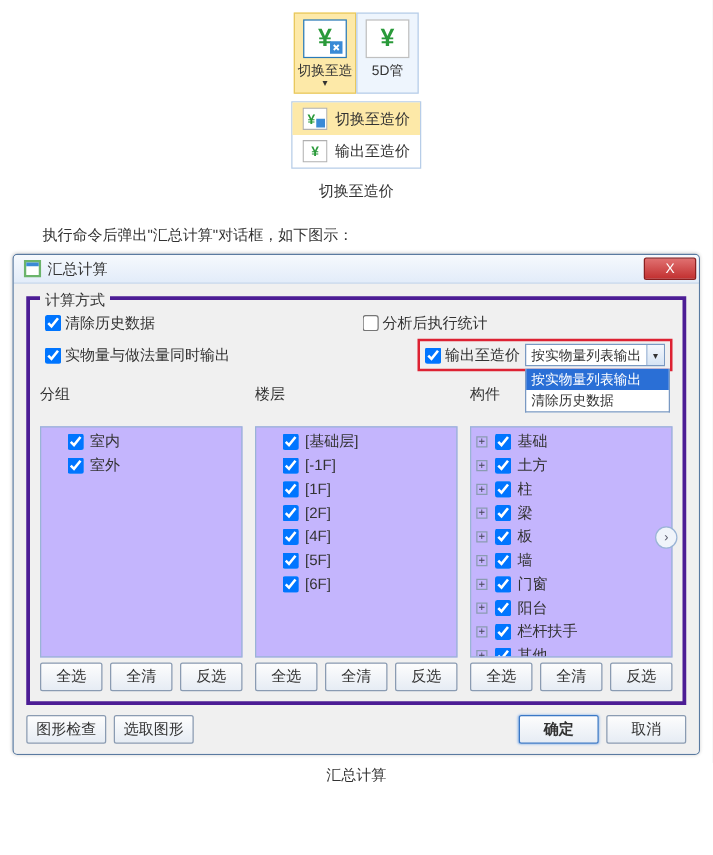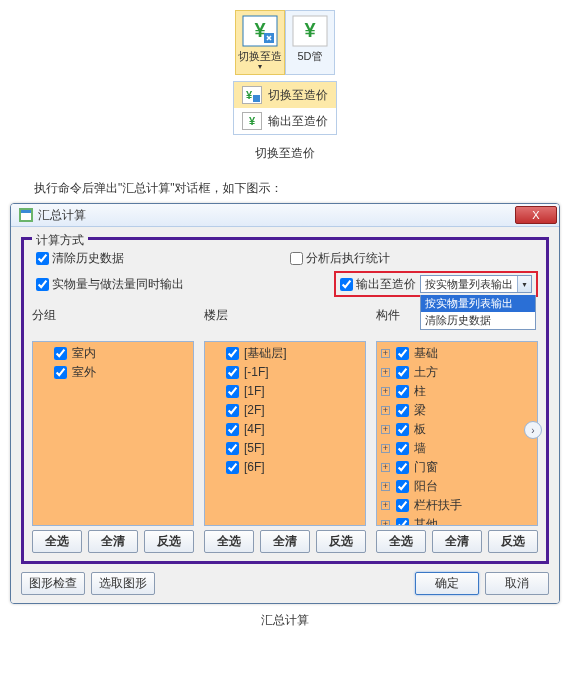--- a/index.html
+++ b/index.html
@@ -41,36 +41,36 @@
   .combo { display: inline-flex; align-items: center; border: 1px solid #7a99c2; background: #fff; height: 18px; }
   .combo .combo-text { padding: 0 4px; font-size: 11px; min-width: 86px; }
   .combo .combo-arrow { width: 14px; height: 16px; background: linear-gradient(#f3f7fd,#d6e4f4); border-left: 1px solid #9ab4d6; display: flex; align-items: center; justify-content: center; font-size: 8px; }
   .combo-popup { position: absolute; top: 100%; right: 0; background: #fff; border: 1px solid #7a99c2; z-index: 10; width: 116px; border-top: none; }
   .combo-popup .opt { font-size: 11px; padding: 1px 4px; }
   .combo-popup .opt.sel { background: #2a6fd6; color: #fff; }
 
   .columns { display: flex; gap: 10px; position: relative; }
   .col { flex: 1; display: flex; flex-direction: column; }
   .col-label { font-size: 12px; margin-bottom: 17px; }
-  .listbox { border: 1px solid #9ab4d6; background: #fdba74; height: 185px; overflow: hidden; padding: 2px; font-size: 12px; }
+  .listbox { border: 1px solid #9ab4d6; background: #c4b5fd; height: 185px; overflow: hidden; padding: 2px; font-size: 12px; }
   .listbox .tree-node { display: flex; align-items: center; gap: 2px; padding: 0 2px; line-height: 15px; white-space: nowrap; }
   .expander { width: 9px; height: 9px; border: 1px solid #8a9bb2; display: inline-flex; align-items: center; justify-content: center; font-size: 9px; line-height: 7px; color: #445; }
   .spacer-exp { width: 11px; display: inline-block; }
 
   .btn-row { display: flex; gap: 6px; margin-top: 4px; }
   .btn, .win-btn { border: 1px solid #8a9bb2; background: linear-gradient(#fdfdfd,#e6ecf4); padding: 2px 0; font-size: 12px; cursor: pointer; border-radius: 2px; text-align: center; }
-  .btn { flex: 1; font-weight: bold; }
+  .btn { flex: 1; }
 
   .side-circle { position: absolute; right: -4px; top: 50%; transform: translateY(-50%); width: 18px; height: 18px; border-radius: 50%; border: 1px solid #9ab4d6; background: #f0f4fa; display: flex; align-items: center; justify-content: center; font-size: 10px; color: #556; }
 
   .bottom-row { display: flex; justify-content: space-between; align-items: center; margin-top: 6px; }
   .bottom-left { display: flex; gap: 6px; }
   .bottom-right { display: flex; gap: 6px; }
   .win-btn { width: 64px; }
-  .win-btn.primary { border-color: #3a78c6; box-shadow: 0 0 2px #6aa0e8; }
+  .win-btn.primary { border-color: #3a78c6; box-shadow: 0 0 2px #6aa0e8; font-weight: bold; }
 
   svg.yuan-svg text { font-family: Arial, sans-serif; }
 </style>
 </head>
 <body>
 
 <div class="container">
 
   <div class="ribbon-area">
     <div class="ribbon-group">

